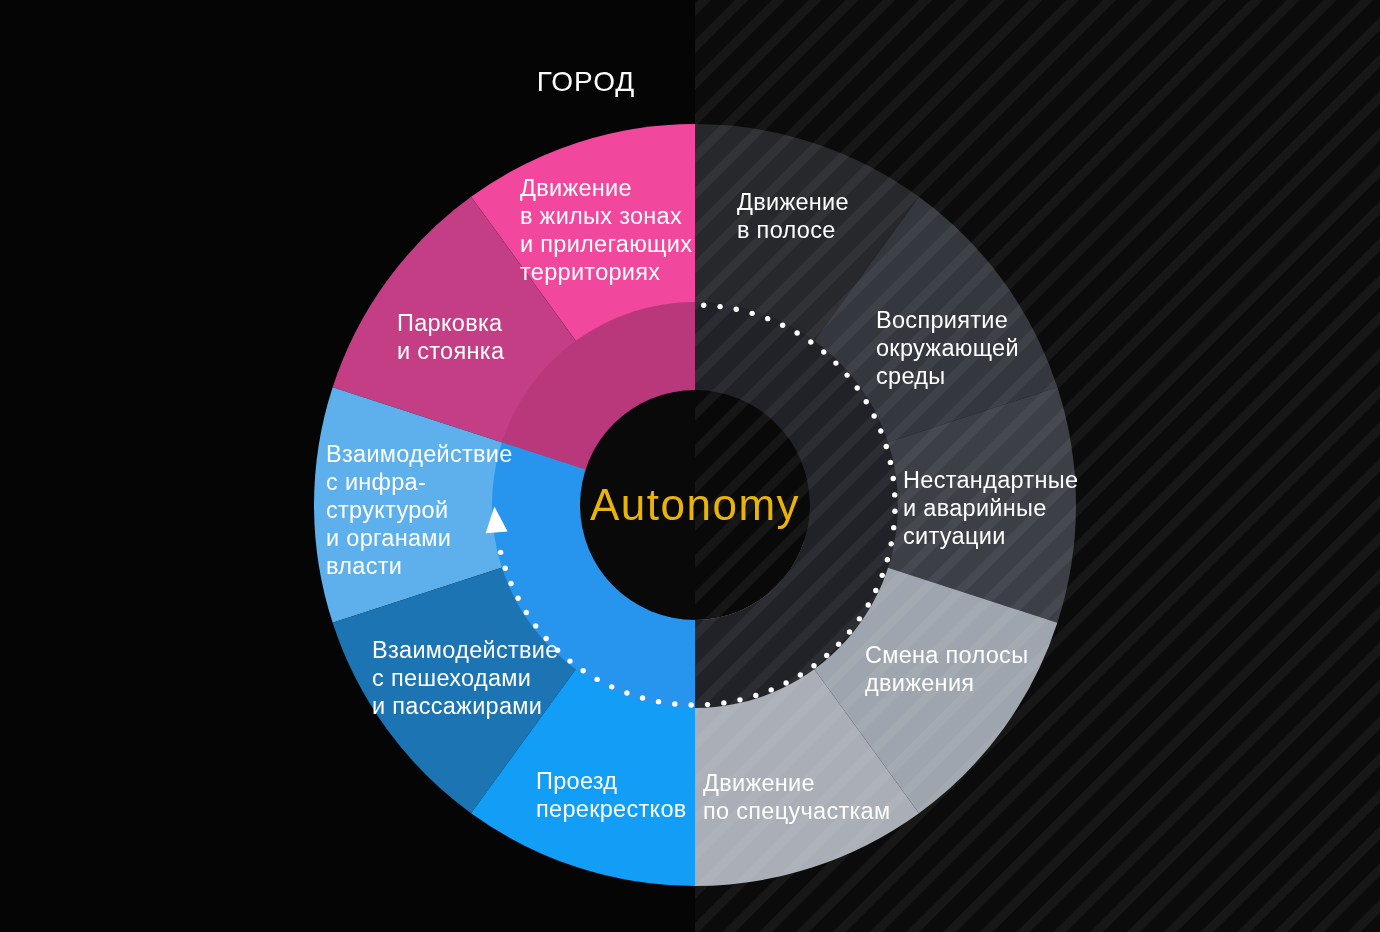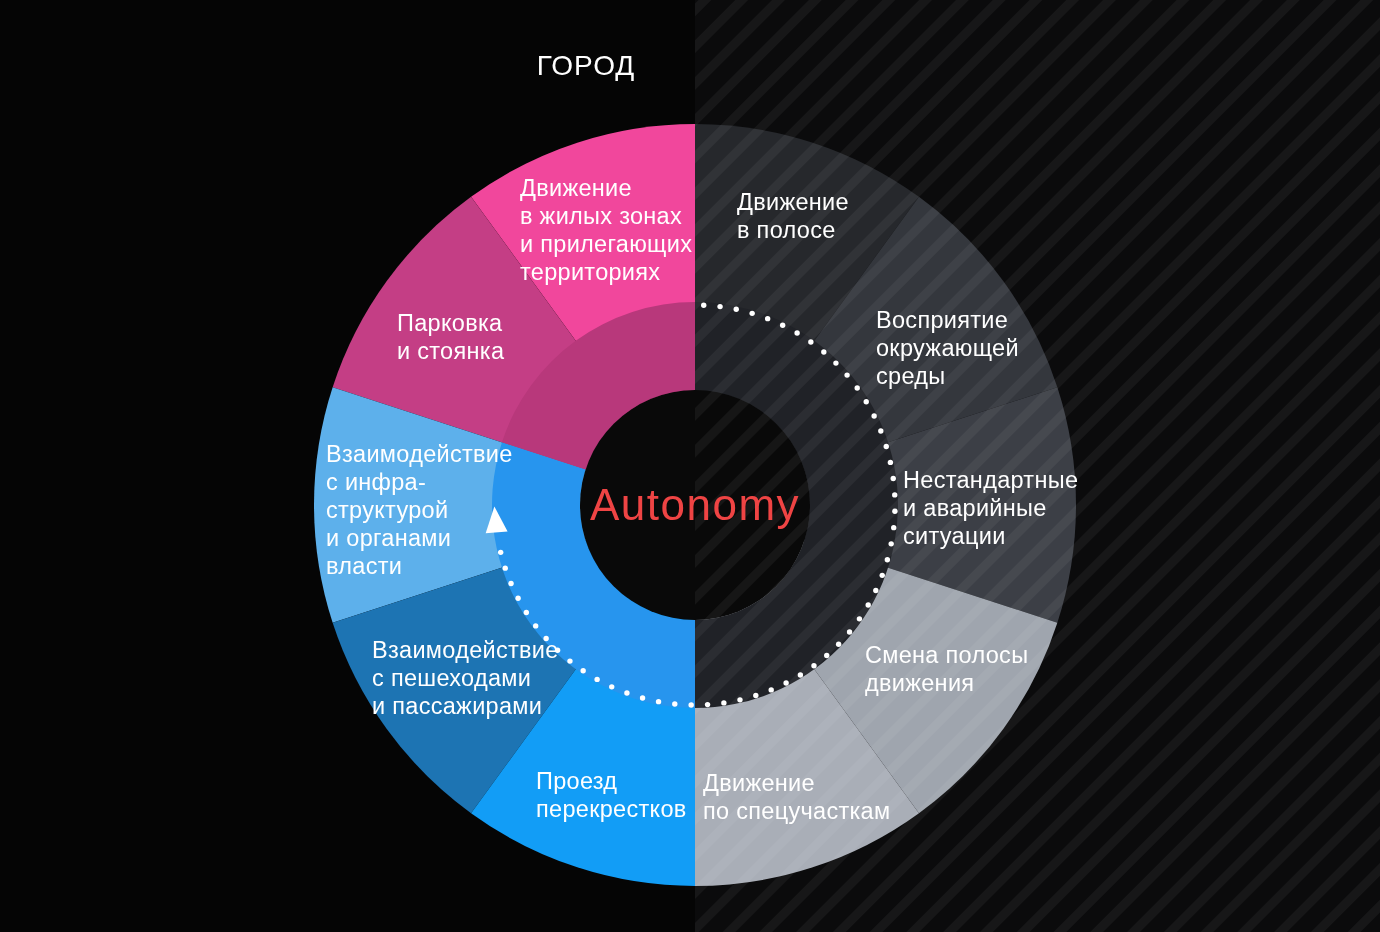--- a/index.html
+++ b/index.html
@@ -1,21 +1,21 @@
 <!DOCTYPE html>
 <html><head>
 <meta charset="utf-8">
 <style>
   html,body{margin:0;padding:0;background:#000;}
   .stage{position:relative;width:1380px;height:932px;overflow:hidden;background:#050505;
          font-family:"Liberation Sans", sans-serif;}
-  .hdr{position:absolute;top:50px;transform:translateX(-50%);color:#ffffff;
+  .hdr{position:absolute;top:66px;transform:translateX(-50%);color:#ffffff;
        font-size:28px;letter-spacing:1px;white-space:nowrap;}
   .center-label{position:absolute;left:695px;top:505px;transform:translate(-50%,-50%);
-       color:#ef4444;font-size:44px;font-weight:300;letter-spacing:1.5px;white-space:nowrap;}
+       color:#eab308;font-size:44px;font-weight:300;letter-spacing:1.5px;white-space:nowrap;}
   svg text{font-family:"Liberation Sans", sans-serif;fill:#ffffff;font-size:23.5px;letter-spacing:0.3px;}
 </style>
 </head>
 <body>
 
 <div class="stage">
   <svg id="wheel-svg" width="1380" height="932" viewBox="0 0 1380 932">
     <defs>
       <pattern id="stripePattern" width="26" height="26" patternUnits="userSpaceOnUse" patternTransform="rotate(-45)">
         <rect x="0" y="0" width="26" height="9" id="stripe-band" fill="#ffffff" opacity="0.05"></rect>

